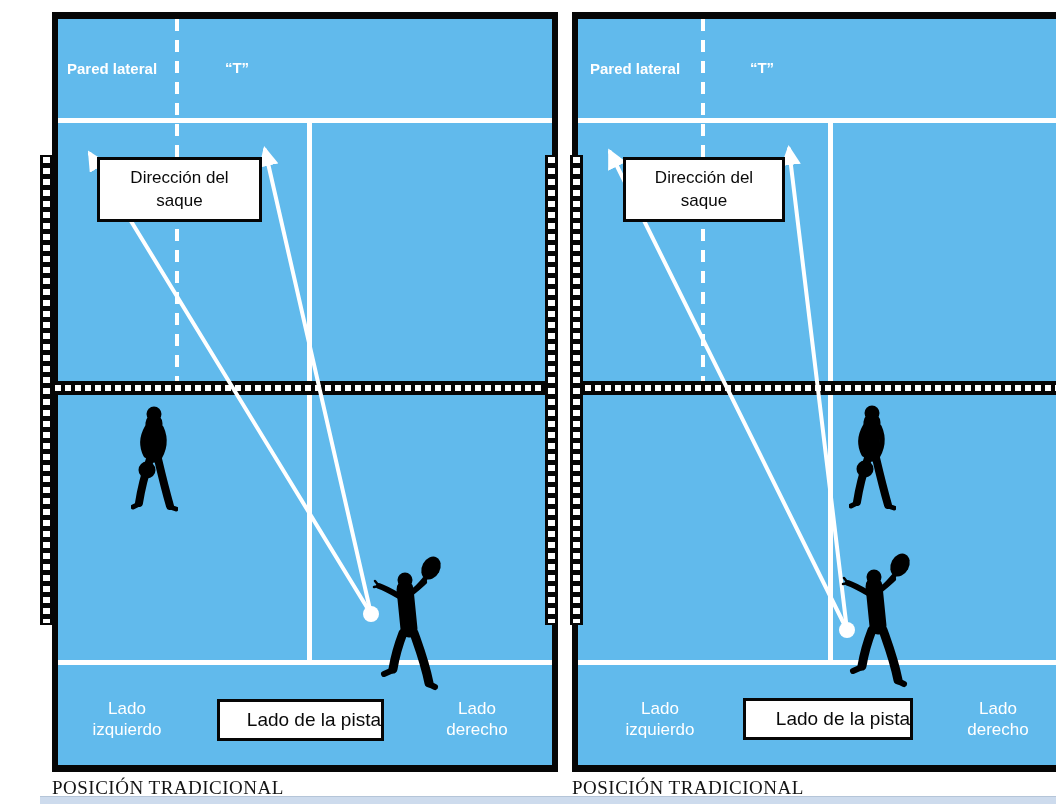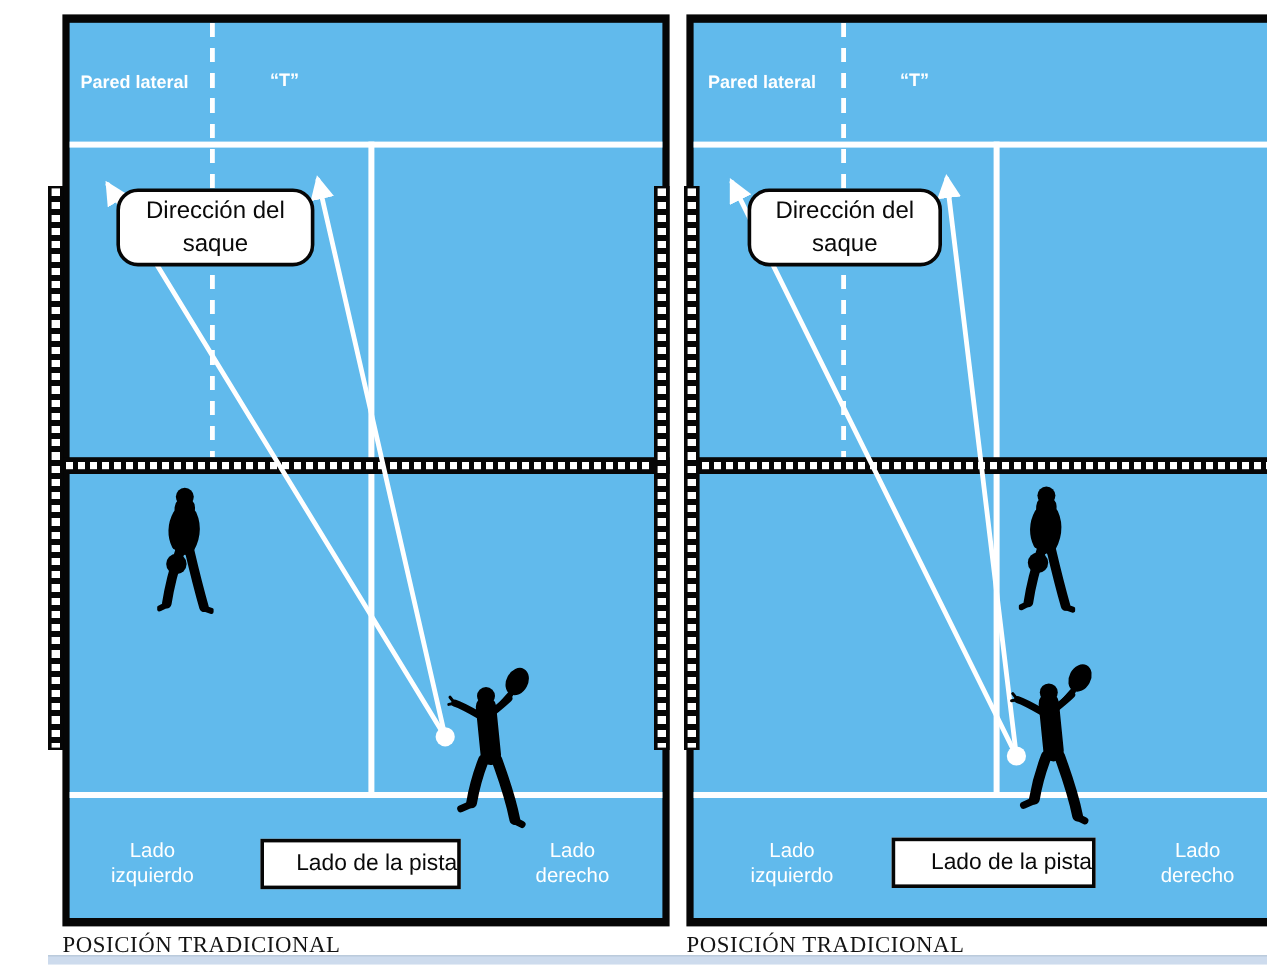--- a/index.html
+++ b/index.html
@@ -16,21 +16,21 @@
         background:repeating-linear-gradient(90deg,#fff 0 6px,rgba(0,0,0,0) 6px 10px);}
   .wall{position:absolute;width:13px;height:470px;top:155px;background:#060606;}
   .wall-in{position:absolute;left:3px;right:3px;top:2px;bottom:2px;
         background:repeating-linear-gradient(180deg,#fff 0 6px,rgba(0,0,0,0) 6px 11px);}
   .wlabel{position:absolute;color:#fff;font-weight:bold;font-size:15px;white-space:nowrap;}
   .side-label{position:absolute;width:140px;color:#fff;font-weight:normal;font-size:17px;
         line-height:1.22;text-align:center;}
   .white-box{position:absolute;background:#fff;border:3px solid #060606;
         display:flex;flex-direction:column;align-items:center;justify-content:center;
         color:#0a0a0a;text-align:center;box-sizing:border-box;}
-  .dir-box{font-size:20px;line-height:1.35;border-radius:18px;}
+  .dir-box{font-size:17px;line-height:1.35;}
   .pista-box{font-size:19px;align-items:flex-end;}
   .overlay{position:absolute;left:0;top:0;}
   .caption{position:absolute;top:777px;text-align:left;color:#141414;
         font-family:"Liberation Serif",serif;font-size:19px;letter-spacing:.5px;white-space:nowrap;}
   .bottom-strip{position:absolute;left:0;right:0;top:796px;height:8px;
         background:#cddbed;border-top:1px solid #b5c5d8;}
   .player{position:absolute;}
 </style>
 </head>
 <body>

